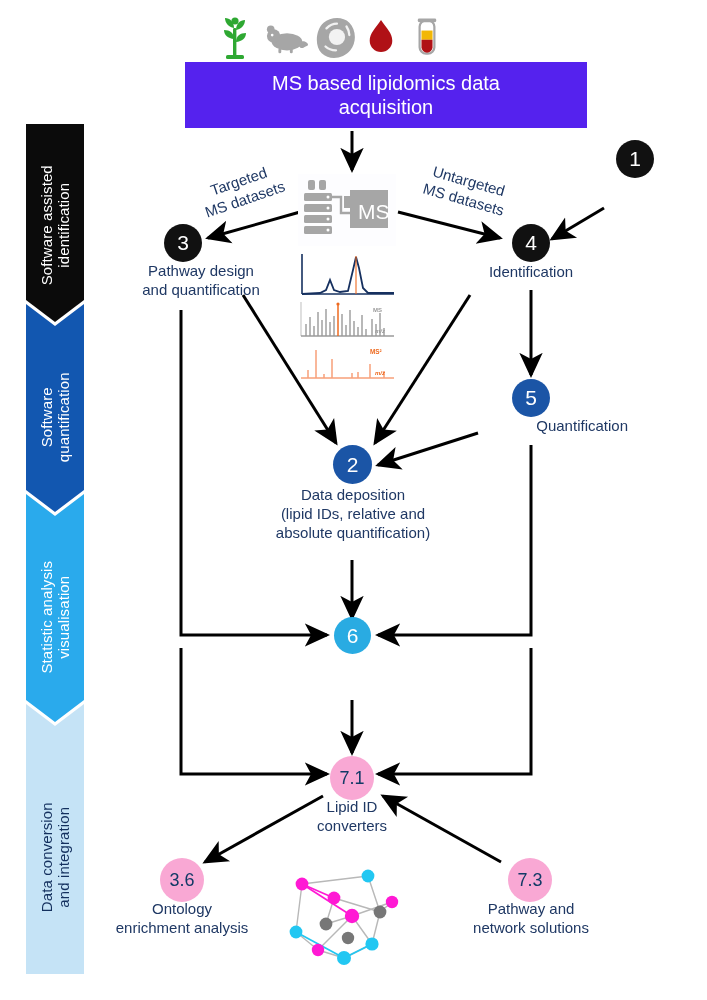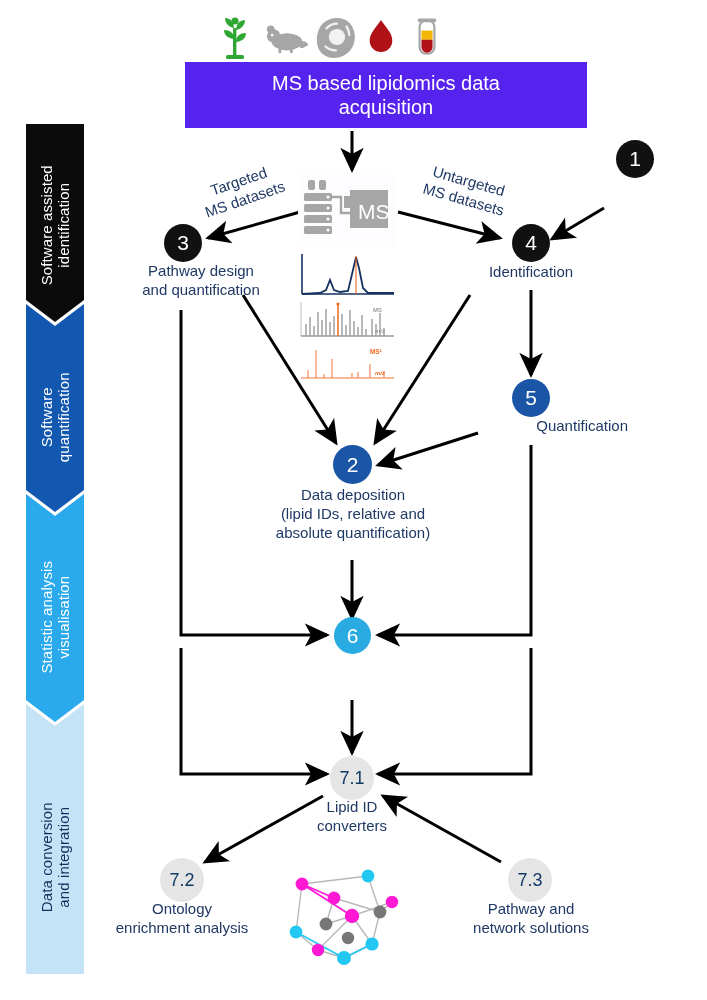--- a/index.html
+++ b/index.html
@@ -18,21 +18,21 @@
     background:#5522ee;display:flex;align-items:center;justify-content:center;}
   .banner span{color:#ffffff;font-size:20px;line-height:1.22;text-align:center;
     display:block;width:300px;}
 
   
   .node{position:absolute;border-radius:50%;display:flex;align-items:center;
     justify-content:center;font-size:21px;}
   .node.black{background:#111111;color:#ffffff;}
   .node.navy{background:#1b55a6;color:#ffffff;}
   .node.cyan{background:#29abe2;color:#ffffff;}
-  .node.pale{background:#e5e5e5;color:#123a66;}
+  .node.pale{background:#f9a8d4;color:#123a66;}
   .node.small{font-size:18px;}
 
   
   .cap{position:absolute;text-align:center;font-size:15px;line-height:1.25;
     color:#1f3864;white-space:pre-line;}
   .cap.rot-l{transform:rotate(-19deg);}
   .cap.rot-r{transform:rotate(16deg);}
 
   
   .icons{position:absolute;left:215px;top:12px;width:240px;height:48px;
@@ -283,21 +283,21 @@
     <span>6</span>
   </div>
 
   <div class="node pale small" style="left:330px;top:756px;width:44px;height:44px;">
     <span>7.1</span>
   </div>
   <div class="cap" style="left:284px;top:798px;width:136px;">Lipid ID
 converters</div>
 
   <div class="node pale small" style="left:160px;top:858px;width:44px;height:44px;">
-    <span>7.2</span>
+    <span>3.6</span>
   </div>
   <div class="cap" style="left:99px;top:900px;width:166px;">Ontology
 enrichment analysis</div>
 
   <div class="node pale small" style="left:508px;top:858px;width:44px;height:44px;">
     <span>7.3</span>
   </div>
   <div class="cap" style="left:448px;top:900px;width:166px;">Pathway and
 network solutions</div>
 

